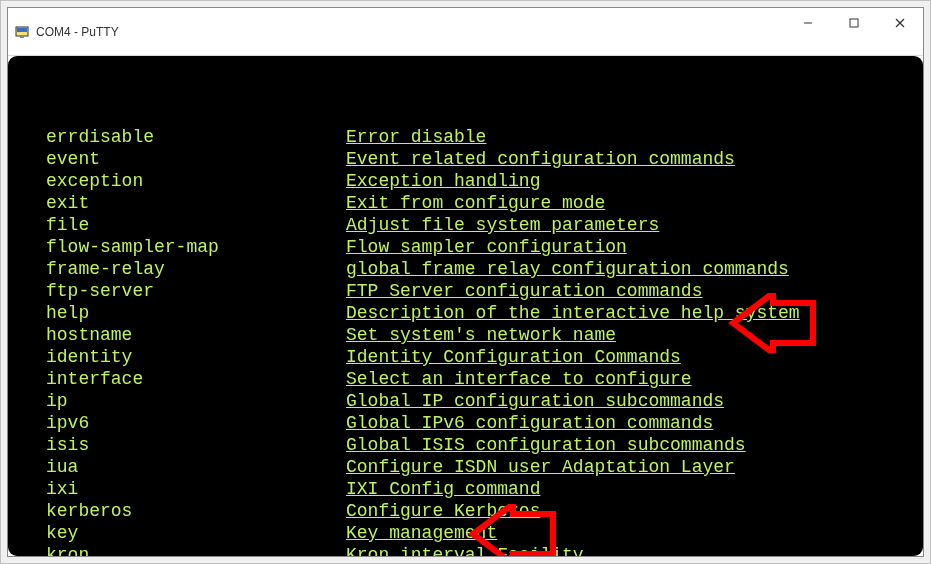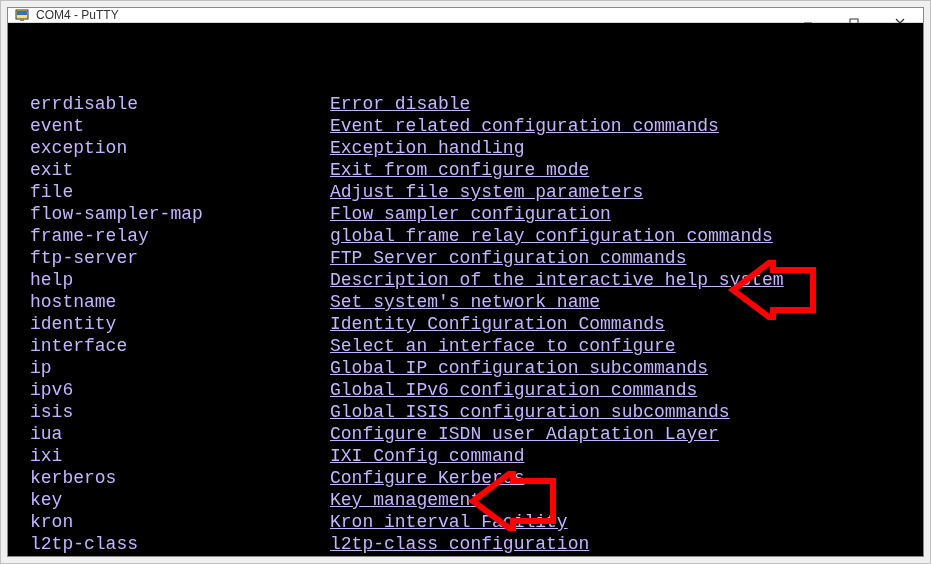--- a/index.html
+++ b/index.html
@@ -13,21 +13,21 @@
   }
   .window {
     position: absolute;
     top: 6px; left: 6px; right: 6px; bottom: 6px;
     background: #fff;
     border: 1px solid #888;
     display: flex;
     flex-direction: column;
   }
   .titlebar {
-    height: 15px;
+    height: 48px;
     background: #ffffff;
     border-bottom: 1px solid #d9d9d9;
     display: flex;
     align-items: center;
     padding-left: 6px;
     font-size: 12px;
     color: #333;
     position: relative;
   }
   .titlebar .icon {
@@ -51,28 +51,29 @@
     justify-content: center;
     font-family: "Segoe UI Symbol", sans-serif;
     font-size: 11px;
     color: #333;
     background: transparent;
     border: none;
   }
   .terminal {
     flex: 1;
     background: #000;
-    color: #c4b5fd;
+    color: #bef264;
     font-family: "Courier New", monospace;
     font-size: 18px;
     line-height: 22px;
-    padding: 4px 2px 2px 2px;
+    padding: 4px 2px 2px 18px;
     white-space: pre;
     overflow: hidden;
     position: relative;
+    border-radius: 9px;
   }
   .row { display: flex; }
   .cmd-col { width: 320px; display: inline-block; padding-left: 20px; }
   .desc-col { display: inline-block; text-decoration: underline; }
   
   .arrow {
     position: absolute;
     pointer-events: none;
   }
 </style>

